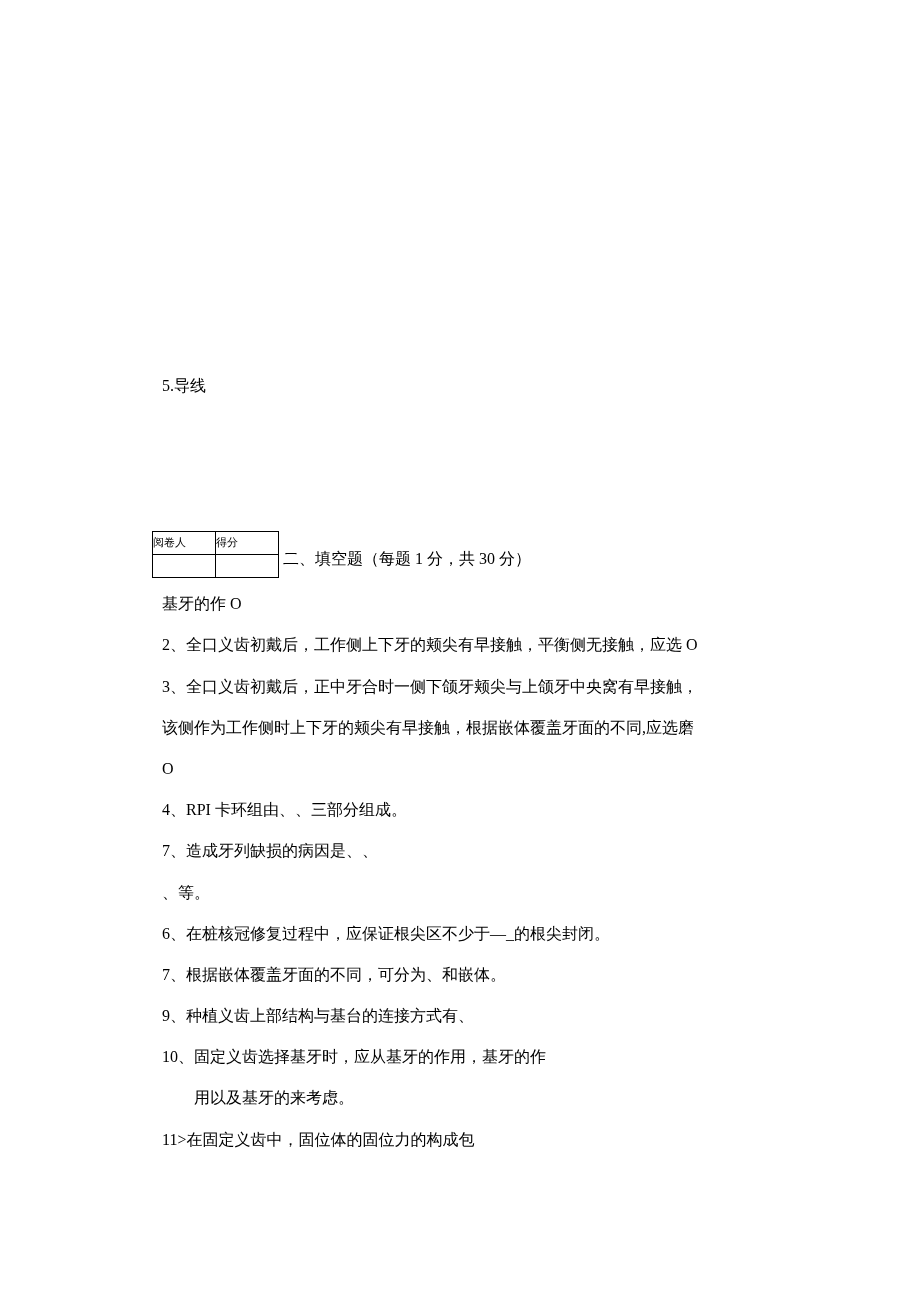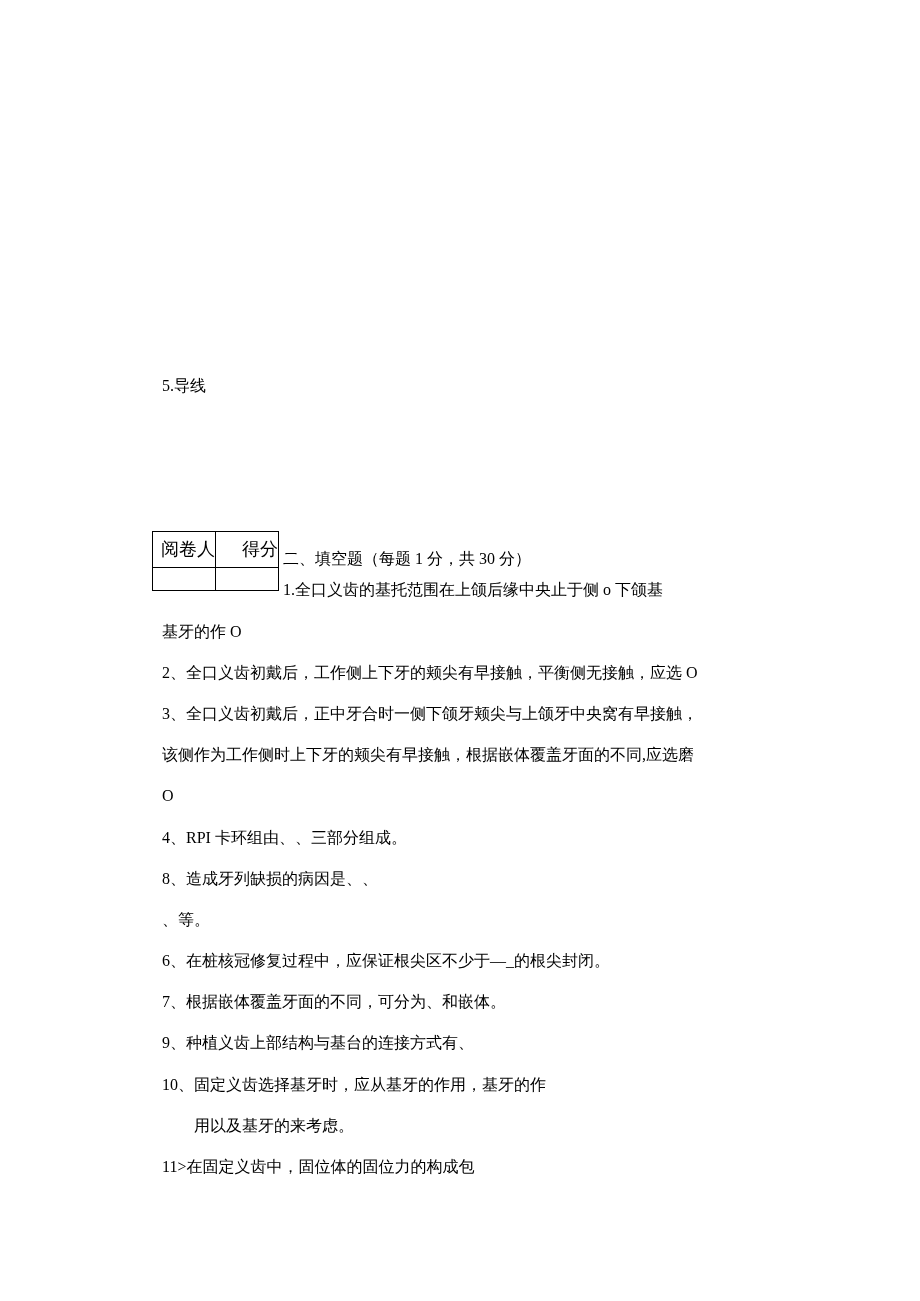--- a/index.html
+++ b/index.html
@@ -27,23 +27,23 @@
   }
   .score-table {
     border-collapse: collapse;
     float: left;
     margin-right: 4px;
     margin-top: 2px;
   }
   .score-table td {
     border: 1px solid #000;
     height: 22px;
-    text-align: right;
+    text-align: left;
     vertical-align: middle;
-    font-size: 18px;
+    font-size: 11px;
     padding: 0;
   }
   .score-table .col1 { width: 62px; }
   .score-table .col2 { width: 62px; }
   .section-header {
     display: block;
     padding-top: 14px;
   }
   .q1-first {
     display: block;
@@ -69,31 +69,30 @@
       <td class="col2">得分</td>
     </tr>
     <tr>
       <td class="col1"></td>
       <td class="col2"></td>
     </tr>
   </tbody>
     </table>
 
   <span class="section-header">二、填空题（每题 1 分，共 30 分）</span>
-  <span class="q1-first">1.全口义齿的基托范围在上颌后缘中央止于侧 o 下颌基</span>
 
   <div class="clear"></div>
 
   <p class="para">基牙的作 O</p>
   <p class="para">2、全口义齿初戴后，工作侧上下牙的颊尖有早接触，平衡侧无接触，应选 O</p>
   <p class="para">3、全口义齿初戴后，正中牙合时一侧下颌牙颊尖与上颌牙中央窝有早接触，</p>
   <p class="para">该侧作为工作侧时上下牙的颊尖有早接触，根据嵌体覆盖牙面的不同,应选磨</p>
   <p class="para">O</p>
   <p class="para">4、RPI 卡环组由、、三部分组成。</p>
-  <p class="para">8、造成牙列缺损的病因是、、</p>
+  <p class="para">7、造成牙列缺损的病因是、、</p>
   <p class="para">、等。</p>
   <p class="para">6、在桩核冠修复过程中，应保证根尖区不少于—_的根尖封闭。</p>
   <p class="para">7、根据嵌体覆盖牙面的不同，可分为、和嵌体。</p>
   <p class="para">9、种植义齿上部结构与基台的连接方式有、</p>
   <p class="para">10、固定义齿选择基牙时，应从基牙的作用，基牙的作</p>
   <p class="para indent">用以及基牙的来考虑。</p>
   <p class="para">11&gt;在固定义齿中，固位体的固位力的构成包</p>
 
 </div>
 

